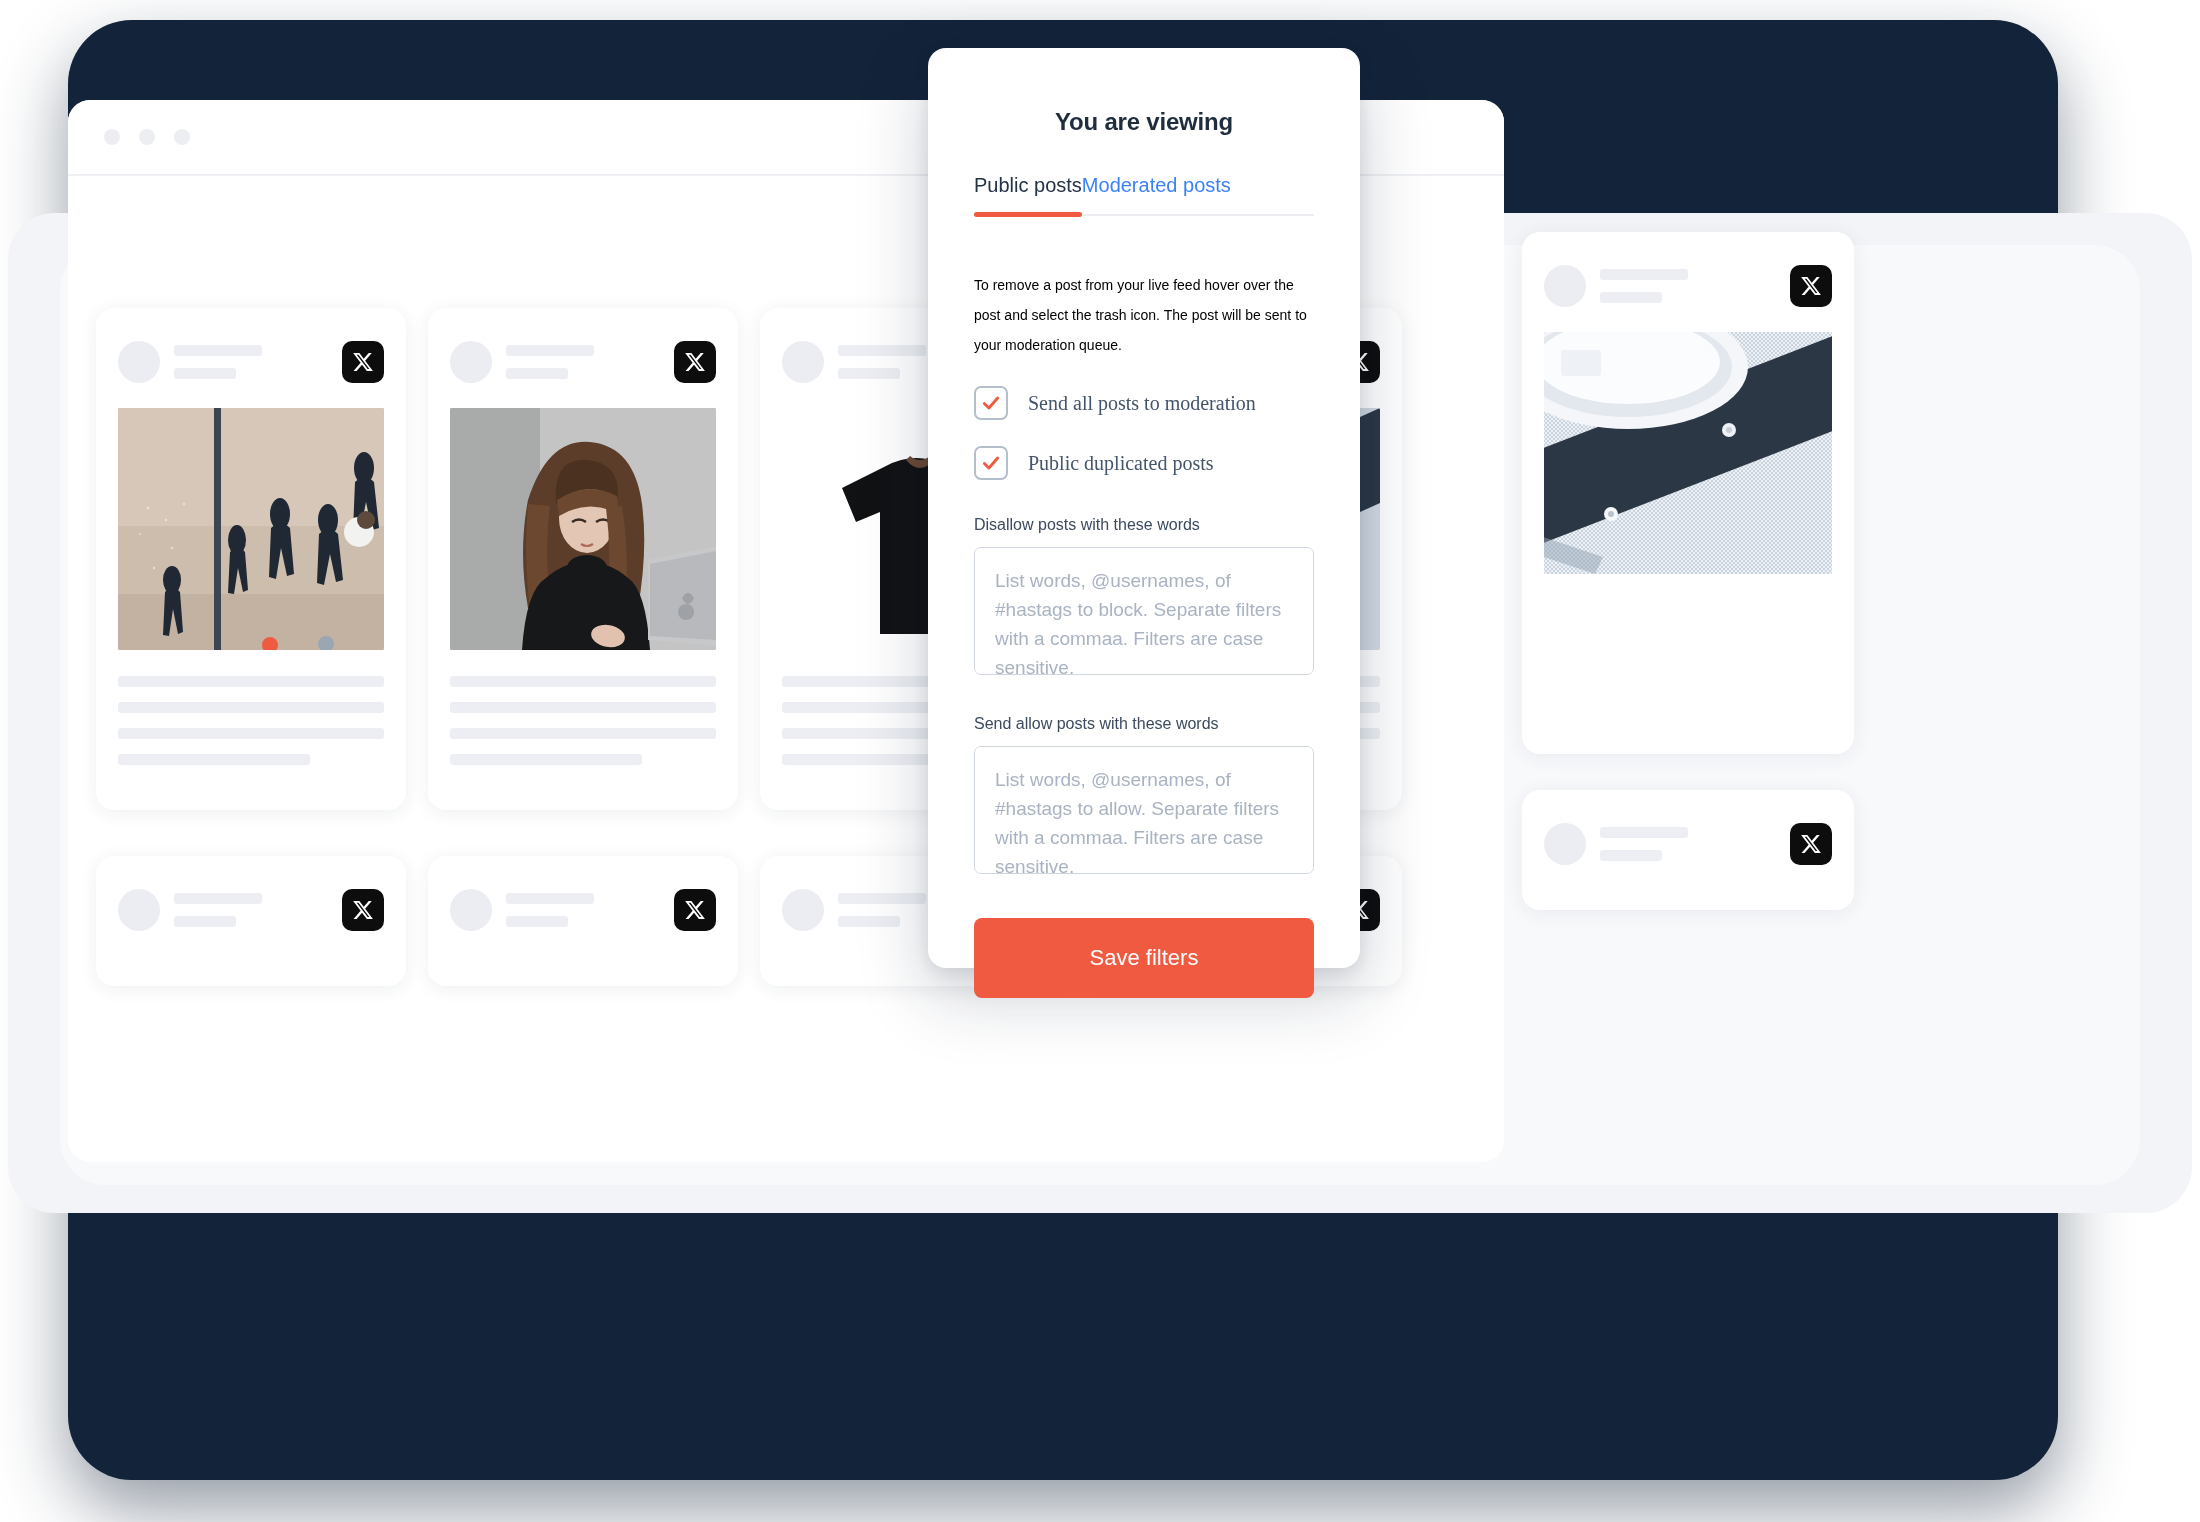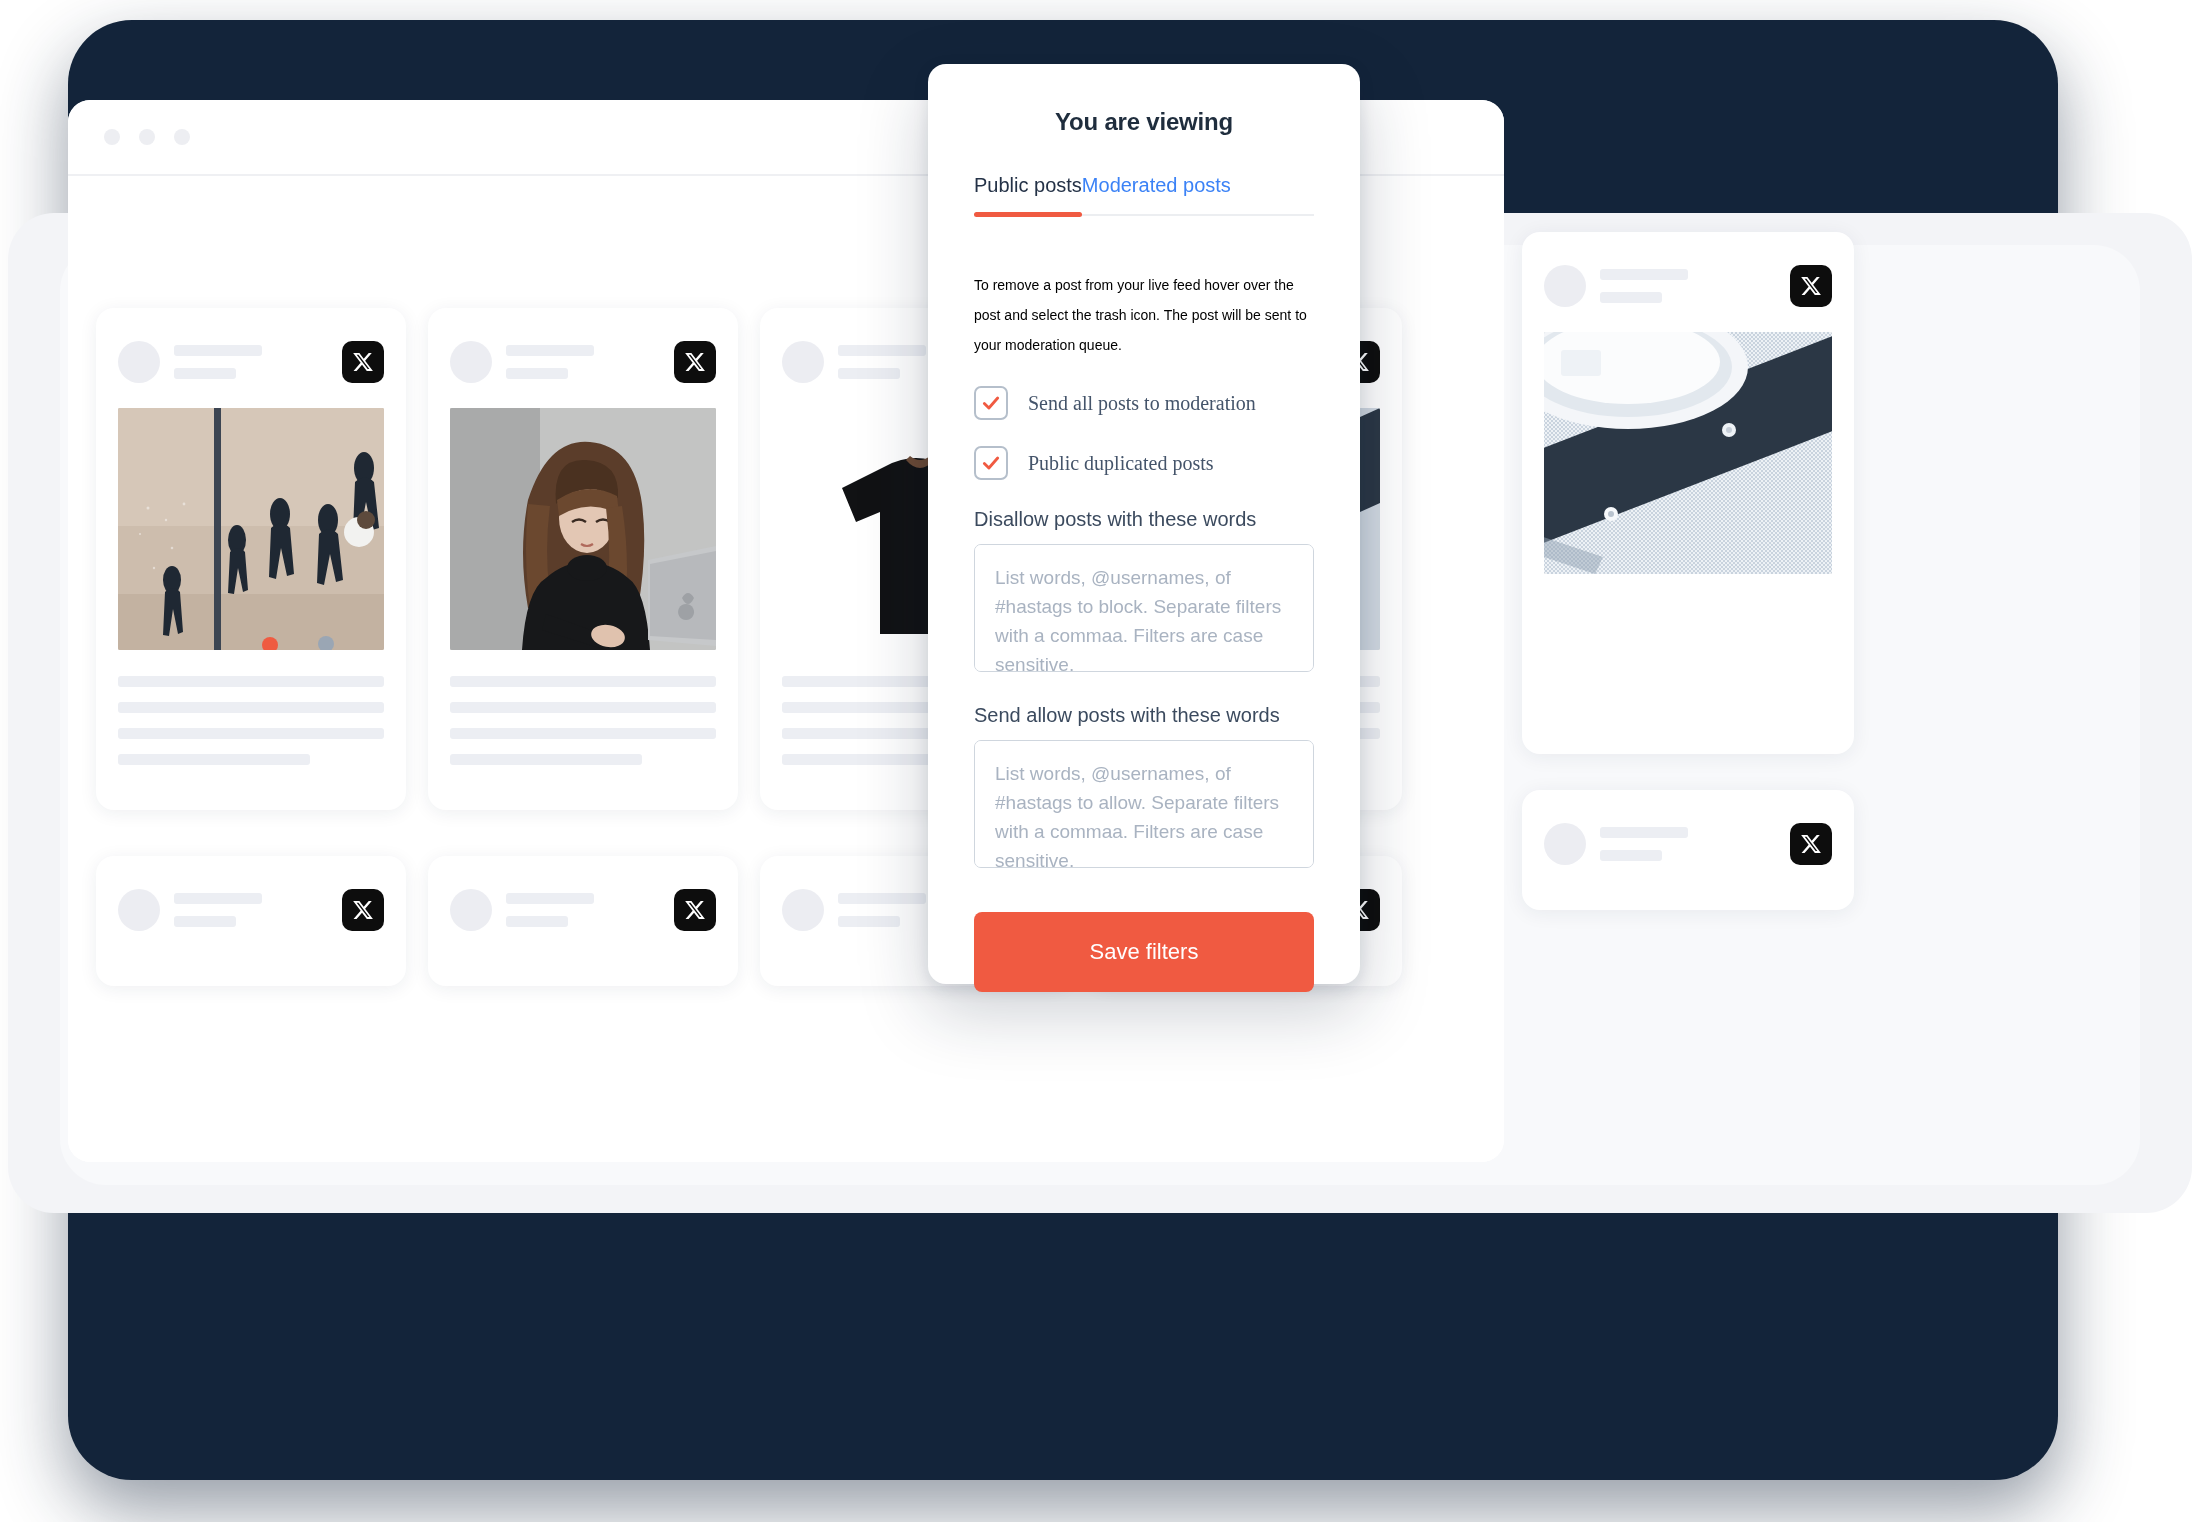--- a/index.html
+++ b/index.html
@@ -182,27 +182,27 @@
     border-radius: 18px;
     box-shadow: 0 3px 20px rgba(30,40,70,0.07);
     padding: 24px 22px 0 22px;
     overflow: hidden;
   }
 
   
   .modal {
     position: absolute;
     left: 928px;
-    top: 64px;
+    top: 48px;
     width: 432px;
     height: 920px;
     background: #ffffff;
     border-radius: 18px;
     box-shadow: 0 26px 70px rgba(20,32,56,0.22), 0 4px 16px rgba(20,32,56,0.10);
-    padding: 0 46px;
+    padding: 16px 46px;
   }
   .modal-title {
     text-align: center;
     font-size: 24px;
     font-weight: bold;
     color: #1f2d3d;
     padding-top: 44px;
     letter-spacing: -0.2px;
   }
   .tabs {
@@ -255,22 +255,22 @@
   }
   .checkbox svg { width: 20px; height: 20px; display: block; }
   .check-label {
     margin-left: 20px;
     font-size: 20px;
     color: #44546a;
     font-family: Liberation Serif, serif;
   }
 
   .field-label {
-    margin-top: 28px;
-    font-size: 20px;
+    margin-top: 36px;
+    font-size: 16px;
     color: #3b4a5e;
   }
   .textarea {
     margin-top: 13px;
     width: 100%;
     height: 128px;
     border: 1.5px solid #cfd6de;
     border-radius: 7px;
     padding: 18px 20px;
     font-family: "Liberation Sans", sans-serif;

